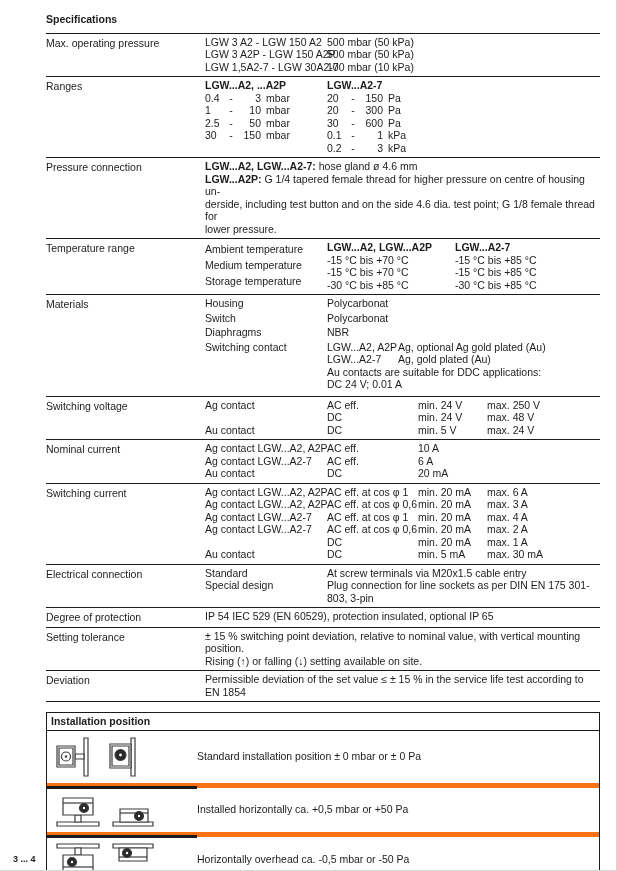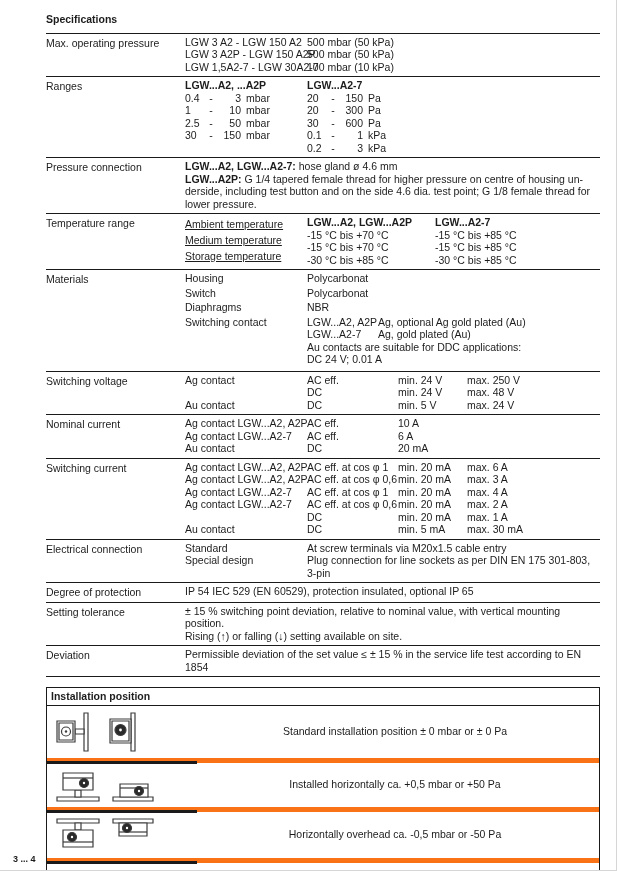--- a/index.html
+++ b/index.html
@@ -12,52 +12,52 @@
     font-size:10.5px; line-height:12.5px;
   }
   .content { position:absolute; left:46px; top:13px; width:554px; }
   .b { font-weight:bold; }
   .pre { white-space:pre; }
 
   
   .spec-title { font-weight:bold; padding-bottom:7px; border-bottom:1.5px solid #1a1a1a; }
   .srow { display:flex; border-bottom:1.5px solid #1a1a1a; padding:2px 0 3px 0; }
   .slabel { width:139px; flex-shrink:0; padding-top:1px; }
-  .sval { flex:1; min-width:0; }
+  .sval { flex:1; min-width:0;margin-left:20px; }
 
   .g2 { display:grid; grid-template-columns:122px auto; }
   .g3 { display:grid; grid-template-columns:122px 91px auto; }
   .g4 { display:grid; grid-template-columns:122px 91px 69px auto; }
   .g4 > span, .g3 > span, .g2 > span { white-space:nowrap; }
 
   .rg-cols { display:flex; }
   .rg-c1 { width:122px; }
   .rg-from { display:inline-block; width:20px; }
   .rg-dash { display:inline-block; width:12px; text-align:center; }
   .rg-to { display:inline-block; width:24px; text-align:right; margin-right:5px; }
 
   .temp-flex { display:flex; }
   .t-labels { width:122px; }
-  .t-labels div { line-height:16px;text-decoration:underline; }
+  .t-labels div { line-height:16px; }
   .t-col1 { width:128px; }
 
   .mat-row { display:grid; grid-template-columns:122px auto; margin-bottom:2px; }
   .mc-row { display:flex; }
   .mc-k { width:71px; flex-shrink:0; }
 
   
   .inst-box { margin-top:10px; border:1.5px solid #1a1a1a; }
   .inst-title { font-weight:bold; padding:2px 4px 2px 4px; border-bottom:1.5px solid #1a1a1a; }
   .inst-row { display:flex; align-items:center; position:relative; }
   .inst-row + .inst-row { border-top:5px solid #f97316; }
   .inst-row + .inst-row::before {
     content:""; position:absolute; left:0; top:-2px; width:150px; height:3px; background:#1a1a1a;
   }
   .inst-icons { width:150px; flex-shrink:0; display:flex; gap:10px; padding:4px 0 4px 8px; align-items:flex-end; }
-  .inst-text { flex:1; padding-right:6px;text-align:center; }
+  .inst-text { flex:1; padding-right:6px; }
   .inst-r1 { min-height:48px; }
   .inst-r2 { min-height:42px; }
   .inst-r3 { min-height:44px; }
   .inst-r4 { min-height:40px; }
   .ic { display:block; }
   .ic * { vector-effect:non-scaling-stroke; }
 
   .page-footer { position:absolute; left:13px; bottom:5px; font-size:9px; font-weight:bold; }
 </style>
 </head>

